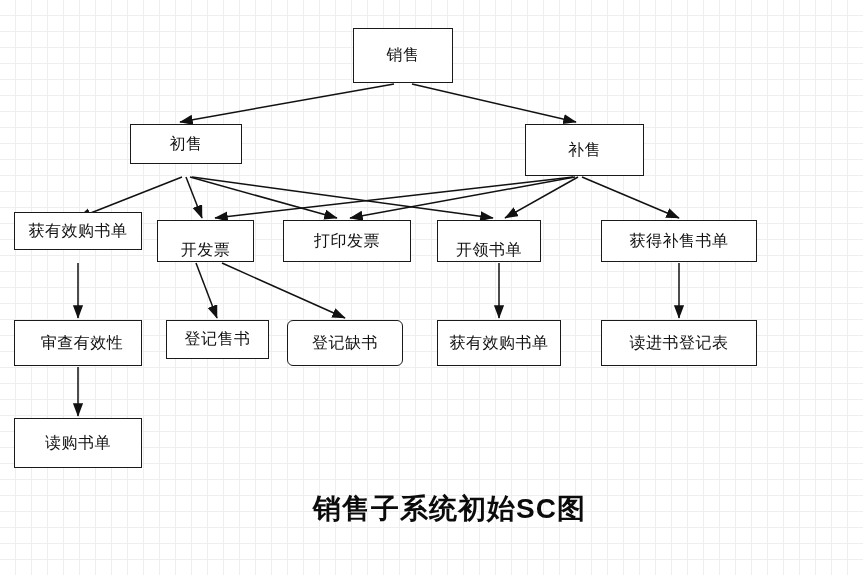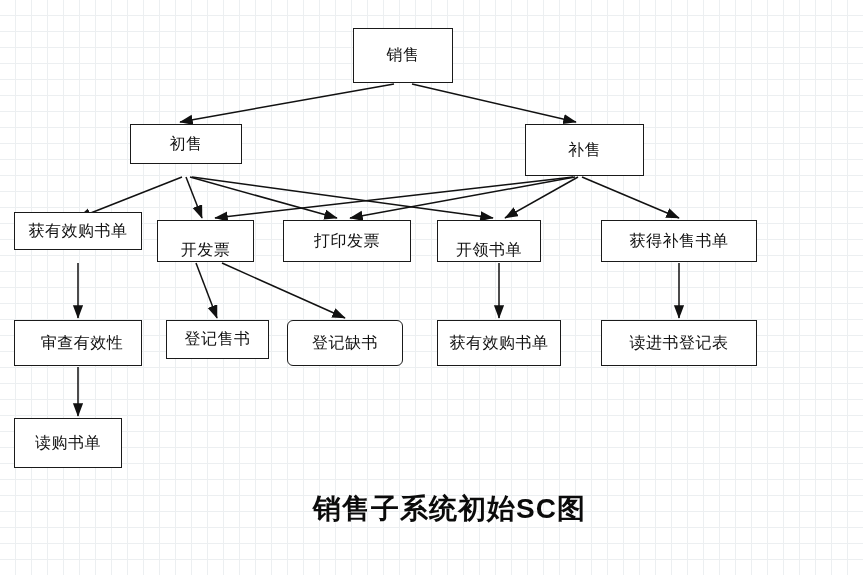--- a/index.html
+++ b/index.html
@@ -108,19 +108,19 @@
       </div>
       <div class="node" style="left: 287px; top: 320px; width: 116px; height: 46px; border-color: rgb(26, 26, 26); background: rgb(255, 255, 255); border-radius: 6px;">
         <span>登记缺书</span>
       </div>
       <div class="node" style="left: 437px; top: 320px; width: 124px; height: 46px; border-color: rgb(26, 26, 26); background: rgb(255, 255, 255);">
         <span>获有效购书单</span>
       </div>
       <div class="node" style="left: 601px; top: 320px; width: 156px; height: 46px; border-color: rgb(26, 26, 26); background: rgb(255, 255, 255);">
         <span>读进书登记表</span>
       </div>
-      <div class="node" style="left: 14px; top: 418px; width: 108px; height: 50px; border-color: rgb(26, 26, 26); background: rgb(255, 255, 255);">
+      <div class="node" style="left: 14px; top: 418px; width: 128px; height: 50px; border-color: rgb(26, 26, 26); background: rgb(255, 255, 255);">
         <span>读购书单</span>
       </div>
     </div>
 
   <div id="diagram-title" style="top: 490px;">销售子系统初始SC图</div>
 </div>
 
 </body></html>

